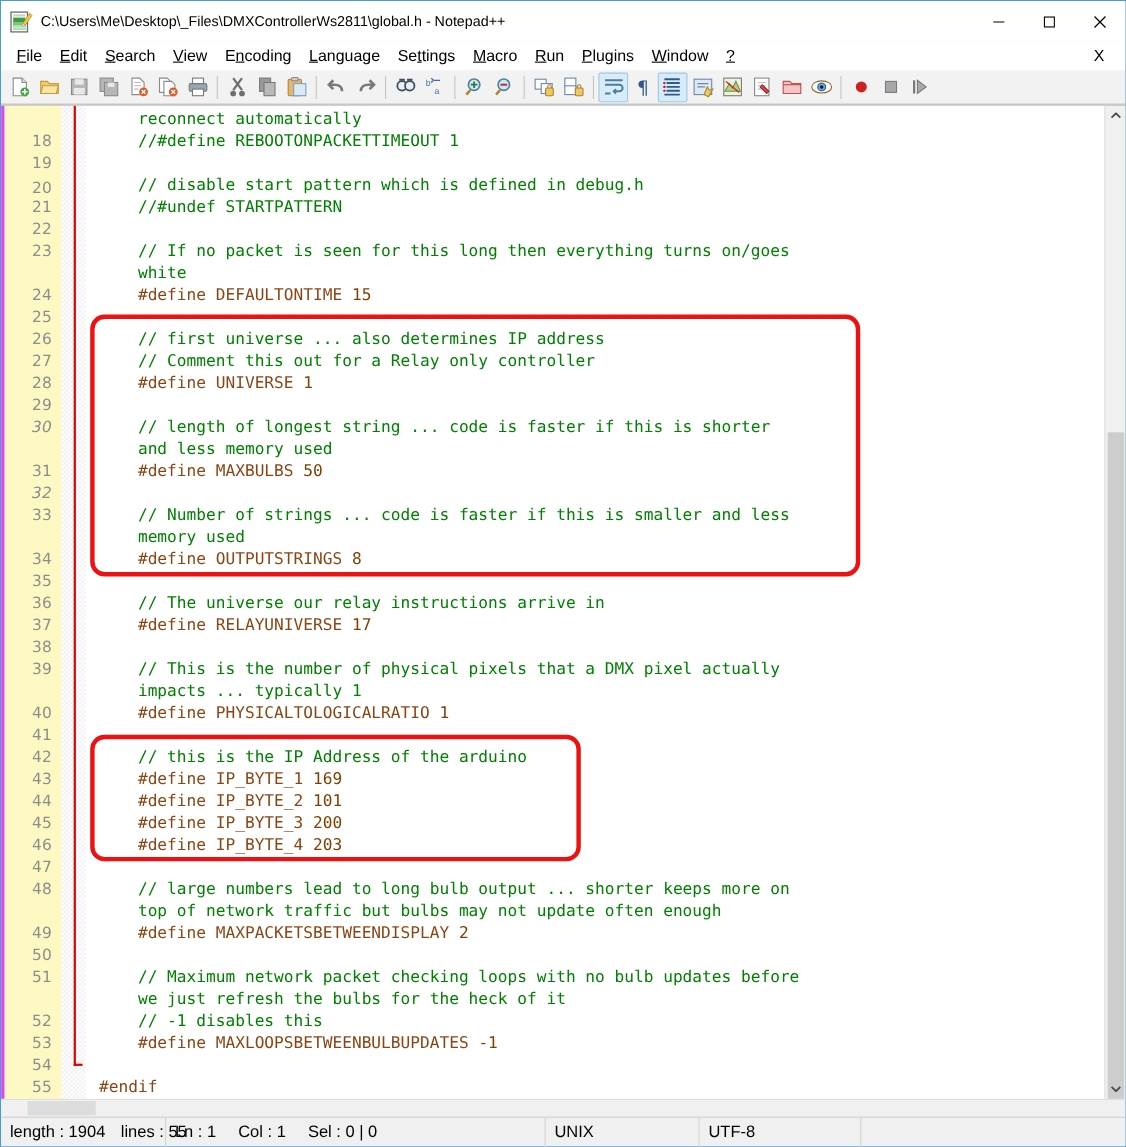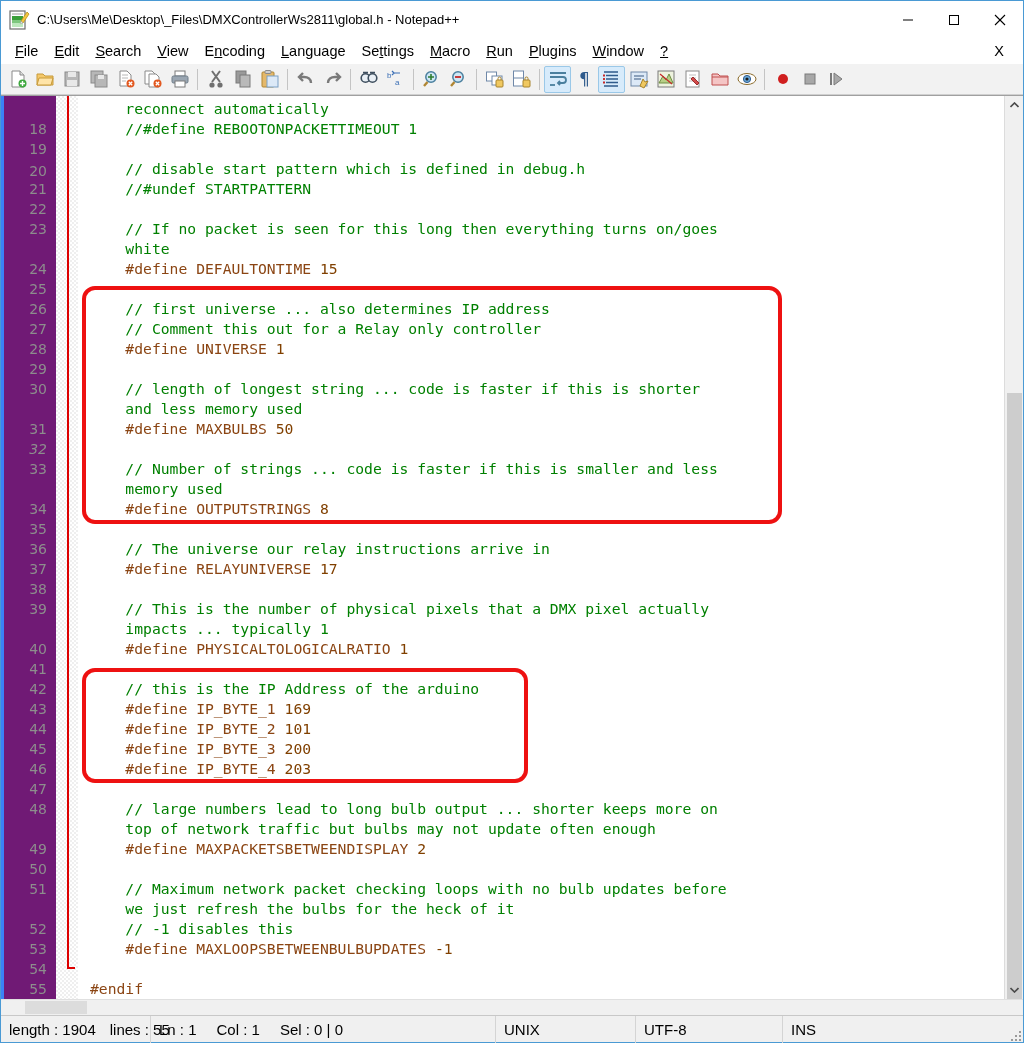--- a/index.html
+++ b/index.html
@@ -110,24 +110,24 @@
   .editor-wrap {
     flex: 1 1 auto;
     position: relative;
     display: flex;
     background: #ffffff;
     overflow: hidden;
     border-top: 1px solid #a0a0a0;
   }
   .gutter {
     width: 55px;
-    background: #701a75;
-    flex: 0 0 auto;
-    position: relative;
-    border-left: 3px solid #3b82f6;
+    background: #fef9c3;
+    flex: 0 0 auto;
+    position: relative;
+    border-left: 3px solid #d946ef;
   }
   .foldmargin {
     width: 22px;
     background: #ffffff;
     flex: 0 0 auto;
     position: relative;
     background-image:
       linear-gradient(45deg, #efefef 25%, transparent 25%, transparent 75%, #efefef 75%),
       linear-gradient(45deg, #efefef 25%, transparent 25%, transparent 75%, #efefef 75%);
     background-size: 4px 4px;
@@ -517,21 +517,21 @@
         <div class="ln" style="top: 65px;">20</div>
         <div class="ln" style="top: 83px;">21</div>
         <div class="ln" style="top: 103px;">22</div>
         <div class="ln" style="top: 123px;">23</div>
         <div class="ln" style="top: 163px;">24</div>
         <div class="ln" style="top: 183px;">25</div>
         <div class="ln" style="top: 203px;">26</div>
         <div class="ln" style="top: 223px;">27</div>
         <div class="ln" style="top: 243px;">28</div>
         <div class="ln" style="top: 263px;">29</div>
-        <div class="ln" style="top: 283px;">30</div>
+        <div class="ln" style="top: 283px; font-style: italic;">30</div>
         <div class="ln" style="top: 323px;">31</div>
         <div class="ln" style="top: 343px; font-style: italic;">32</div>
         <div class="ln" style="top: 363px;">33</div>
         <div class="ln" style="top: 403px;">34</div>
         <div class="ln" style="top: 423px;">35</div>
         <div class="ln" style="top: 443px;">36</div>
         <div class="ln" style="top: 463px;">37</div>
         <div class="ln" style="top: 483px;">38</div>
         <div class="ln" style="top: 503px;">39</div>
         <div class="ln" style="top: 543px;">40</div>
@@ -589,25 +589,14 @@
       <span style="margin-right:14px">length : 1904</span>
       <span>lines : 55</span>
     </div>
     <div class="sb-cell" style="width:345px">
       <span style="margin-right:20px">Ln : 1</span>
       <span style="margin-right:20px">Col : 1</span>
       <span>Sel : 0 | 0</span>
     </div>
     <div class="sb-cell" style="width:140px">UNIX</div>
     <div class="sb-cell" style="width:147px">UTF-8</div>
-    <div class="sb-cell" style="width:auto; flex:1 1 auto; border-right:none; position:relative;">
-      <span>INS</span>
-      <span class="sb-grip">
-        <i style="right:0;bottom:0"></i>
-          <i style="right:4px;bottom:0"></i>
-          <i style="right:8px;bottom:0"></i>
-        <i style="right:0;bottom:4px"></i>
-          <i style="right:4px;bottom:4px"></i>
-        <i style="right:0;bottom:8px"></i>
-      </span>
-    </div>
   </div>
 </div>
 
 </body></html>

